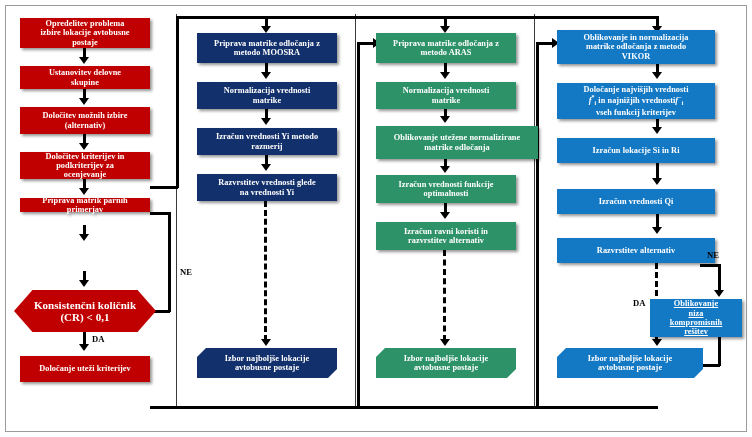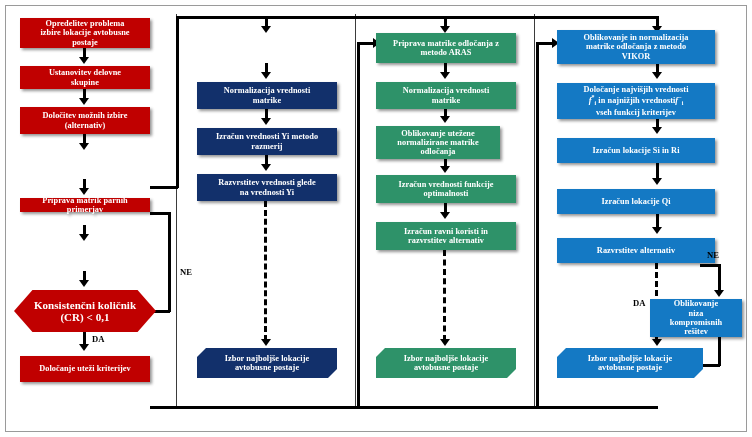--- a/index.html
+++ b/index.html
@@ -109,20 +109,21 @@
   <div class="ard" style="left:79px;top:57px;"></div>
 
   <div class="node red" style="left:20px;top:66px;width:130px;height:23px;">Ustanovitev delovne skupine</div>
   <div class="ln v3" style="left:83px;top:89px;height:11px;"></div>
   <div class="ard" style="left:79px;top:98px;"></div>
 
   <div class="node red" style="left:20px;top:107px;width:130px;height:27px;">Določitev možnih izbire (alternativ)</div>
   <div class="ln v3" style="left:83px;top:134px;height:11px;"></div>
   <div class="ard" style="left:79px;top:143px;"></div>
 
+  <div class="node red" style="left:20px;top:152px;width:130px;height:27px;">Določitev kriterijev in podkriterijev za ocenjevanje</div>
   <div class="ln v3" style="left:83px;top:179px;height:11px;"></div>
   <div class="ard" style="left:79px;top:188px;"></div>
 
   <div class="node red" style="left:20px;top:198px;width:130px;height:14px;">Priprava matrik parnih primerjav</div>
   <div class="ln v3" style="left:83px;top:225px;height:11px;"></div>
   <div class="ard" style="left:79px;top:234px;"></div>
 
   <div class="ln v3" style="left:83px;top:271px;height:11px;"></div>
   <div class="ard" style="left:79px;top:280px;"></div>
 
@@ -136,20 +137,21 @@
   <div class="ard" style="left:79px;top:344px;"></div>
   <div class="lbl" style="left:92px;top:334px;">DA</div>
 
   <div class="node red" style="left:20px;top:356px;width:130px;height:26px;">Določanje uteži kriterijev</div>
 
   <div class="ln h3" style="left:150px;top:310px;width:20px;"></div>
   <div class="ln v3" style="left:168px;top:212px;height:100px;"></div>
   <div class="ln h3" style="left:150px;top:212px;width:20px;"></div>
   <div class="lbl" style="left:180px;top:267px;">NE</div>
 
+  <div class="node navy" style="left:197px;top:33px;width:140px;height:30px;">Priprava matrike odločanja z metodo MOOSRA</div>
   <div class="ln v3" style="left:265px;top:63px;height:11px;"></div>
   <div class="ard" style="left:261px;top:72px;"></div>
 
   <div class="node navy" style="left:197px;top:82px;width:140px;height:27px;">Normalizacija vrednosti matrike</div>
   <div class="ln v3" style="left:265px;top:109px;height:11px;"></div>
   <div class="ard" style="left:261px;top:118px;"></div>
 
   <div class="node navy" style="left:197px;top:128px;width:140px;height:27px;">Izračun vrednosti  Yi metodo razmerij</div>
   <div class="ln v3" style="left:265px;top:155px;height:11px;"></div>
   <div class="ard" style="left:261px;top:164px;"></div>
@@ -162,21 +164,21 @@
   <div class="node navy banner" style="left:197px;top:348px;width:140px;height:30px;">Izbor najboljše lokacije avtobusne postaje</div>
 
   <div class="node green" style="left:376px;top:33px;width:140px;height:30px;">Priprava matrike odločanja z metodo ARAS</div>
   <div class="ln v3" style="left:444px;top:63px;height:11px;"></div>
   <div class="ard" style="left:440px;top:72px;"></div>
 
   <div class="node green" style="left:376px;top:82px;width:140px;height:27px;">Normalizacija vrednosti matrike</div>
   <div class="ln v3" style="left:444px;top:109px;height:9px;"></div>
   <div class="ard" style="left:440px;top:116px;"></div>
 
-  <div class="node green" style="left:376px;top:126px;width:124px;height:33px;">Oblikovanje utežene normalizirane matrike odločanja</div>
+  <div class="node green" style="left:376px;top:126px;width:162px;height:33px;">Oblikovanje utežene normalizirane matrike odločanja</div>
   <div class="ln v3" style="left:444px;top:159px;height:9px;"></div>
   <div class="ard" style="left:440px;top:166px;"></div>
 
   <div class="node green" style="left:376px;top:175px;width:140px;height:28px;">Izračun vrednosti funkcije optimalnosti</div>
   <div class="ln v3" style="left:444px;top:203px;height:11px;"></div>
   <div class="ard" style="left:440px;top:212px;"></div>
 
   <div class="node green" style="left:376px;top:222px;width:140px;height:28px;">Izračun ravni koristi in razvrstitev alternativ</div>
 
   <div class="dash" style="left:443px;top:250px;height:91px;"></div>
@@ -197,32 +199,32 @@
       <div>vseh funkcij kriterijev</div>
     </div>
   </div>
   <div class="ln v3" style="left:656px;top:119px;height:10px;"></div>
   <div class="ard" style="left:652px;top:127px;"></div>
 
   <div class="node blue" style="left:557px;top:138px;width:158px;height:25px;">Izračun lokacije  Si in Ri</div>
   <div class="ln v3" style="left:656px;top:163px;height:17px;"></div>
   <div class="ard" style="left:652px;top:178px;"></div>
 
-  <div class="node blue" style="left:557px;top:189px;width:158px;height:25px;">Izračun lokacije  Qi</div>
+  <div class="node blue" style="left:557px;top:189px;width:158px;height:25px;">Izračun vrednosti  Qi</div>
   <div class="ln v3" style="left:656px;top:214px;height:15px;"></div>
   <div class="ard" style="left:652px;top:227px;"></div>
 
   <div class="node blue" style="left:557px;top:238px;width:158px;height:25px;">Razvrstitev alternativ</div>
 
   <div class="ln h3" style="left:700px;top:264px;width:20px;"></div>
   <div class="ln v3" style="left:718px;top:264px;height:28px;"></div>
   <div class="ard" style="left:714px;top:290px;"></div>
   <div class="lbl" style="left:707px;top:250px;">NE</div>
 
-  <div class="node blue" style="left:650px;top:299px;width:92px;height:38px;">Oblikovanje niza kompromisnih rešitev</div>
+  <div class="node blue" style="left:650px;top:299px;width:92px;height:38px;text-decoration:underline;">Oblikovanje niza kompromisnih rešitev</div>
 
   <div class="ln v3" style="left:718px;top:337px;height:29px;"></div>
   <div class="ln h3" style="left:700px;top:364px;width:20px;"></div>
 
   <div class="dash" style="left:655px;top:263px;height:78px;"></div>
   <div class="ard" style="left:652px;top:339px;"></div>
   <div class="lbl" style="left:633px;top:298px;">DA</div>
 
   <div class="node blue banner" style="left:557px;top:348px;width:146px;height:30px;">Izbor najboljše lokacije avtobusne postaje</div>
 </div>

